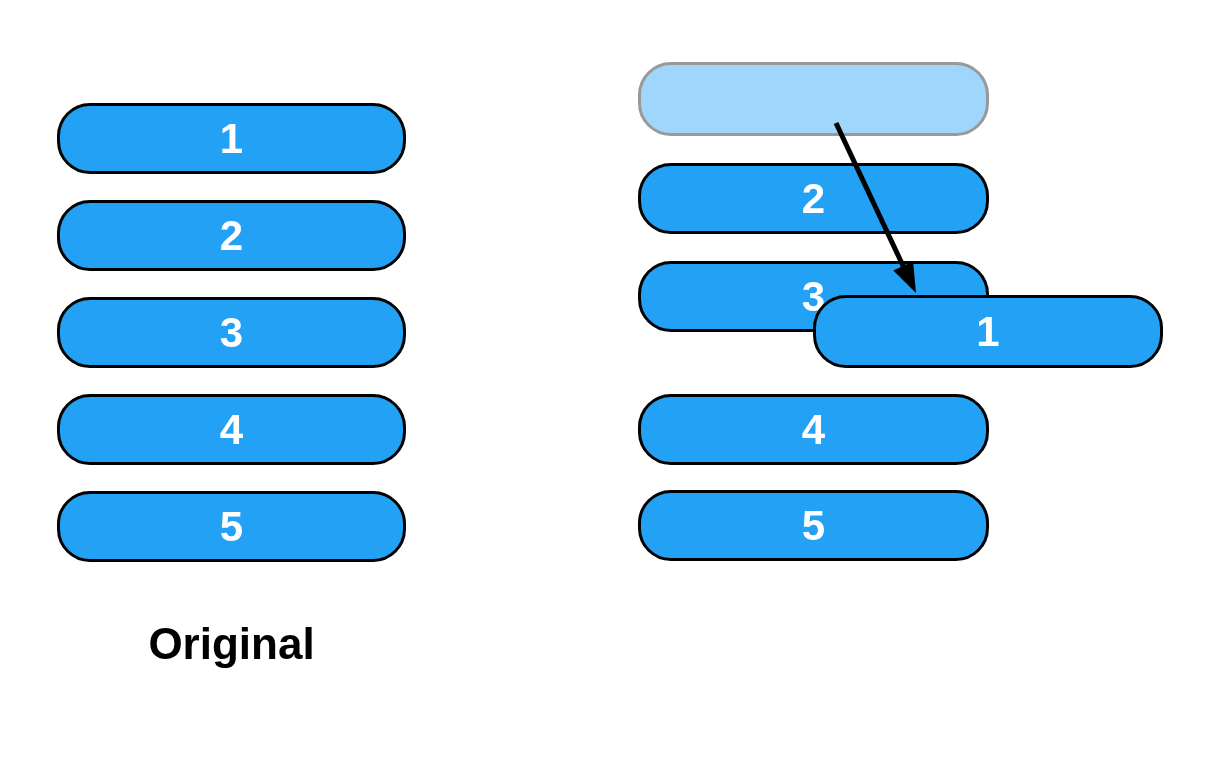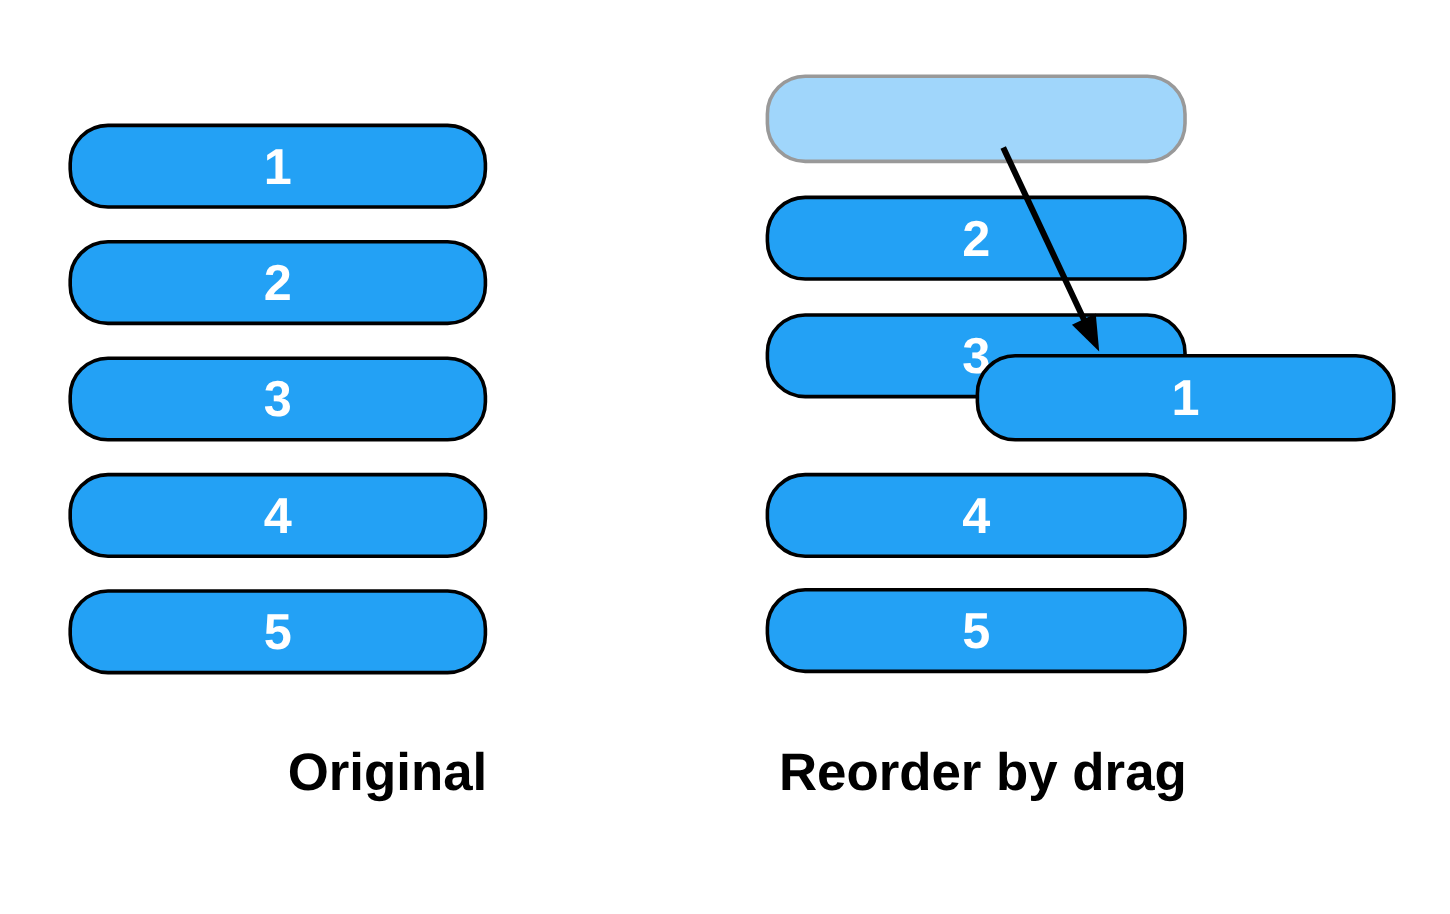--- a/index.html
+++ b/index.html
@@ -43,21 +43,21 @@
     width: 350px;
     height: 73px;
     z-index: 5;
   }
   .caption {
     position: absolute;
     top: 622px;
     font-size: 44px;
     font-weight: bold;
     color: var(--caption_text, #000000);
-    text-align: right;
+    text-align: center;
     line-height: 1;
   }
   .caption.left  { left: 57px;  width: 349px; }
   .caption.right { left: 638px; width: 351px; }
   #arrow-overlay {
     position: absolute;
     left: 0; top: 0;
     width: 1208px;
     height: 762px;
     pointer-events: none;
@@ -75,20 +75,19 @@
   <div class="bar left" style="top:394px">4</div>
   <div class="bar left" style="top:491px">5</div>
   <div class="caption left">Original</div>
 
   <div class="bar right ghost" style="top:62px"></div>
   <div class="bar right" style="top:163px">2</div>
   <div class="bar right" style="top:261px">3</div>
   <div class="bar right" style="top:394px">4</div>
   <div class="bar right" style="top:490px">5</div>
   <div class="bar dragged">1</div>
-  <div class="caption right">Reorder by drag</div>
 
   <svg id="arrow-overlay" viewBox="0 0 1208 762" xmlns="http://www.w3.org/2000/svg">
     <line x1="836" y1="123" x2="905" y2="270" stroke="var(--arrow, #000000)" stroke-width="5"></line>
     <polygon points="916,293 893.3,270.6 913.1,261.2" fill="var(--arrow, #000000)"></polygon>
   </svg>
 
 </div>
 
 </body></html>

